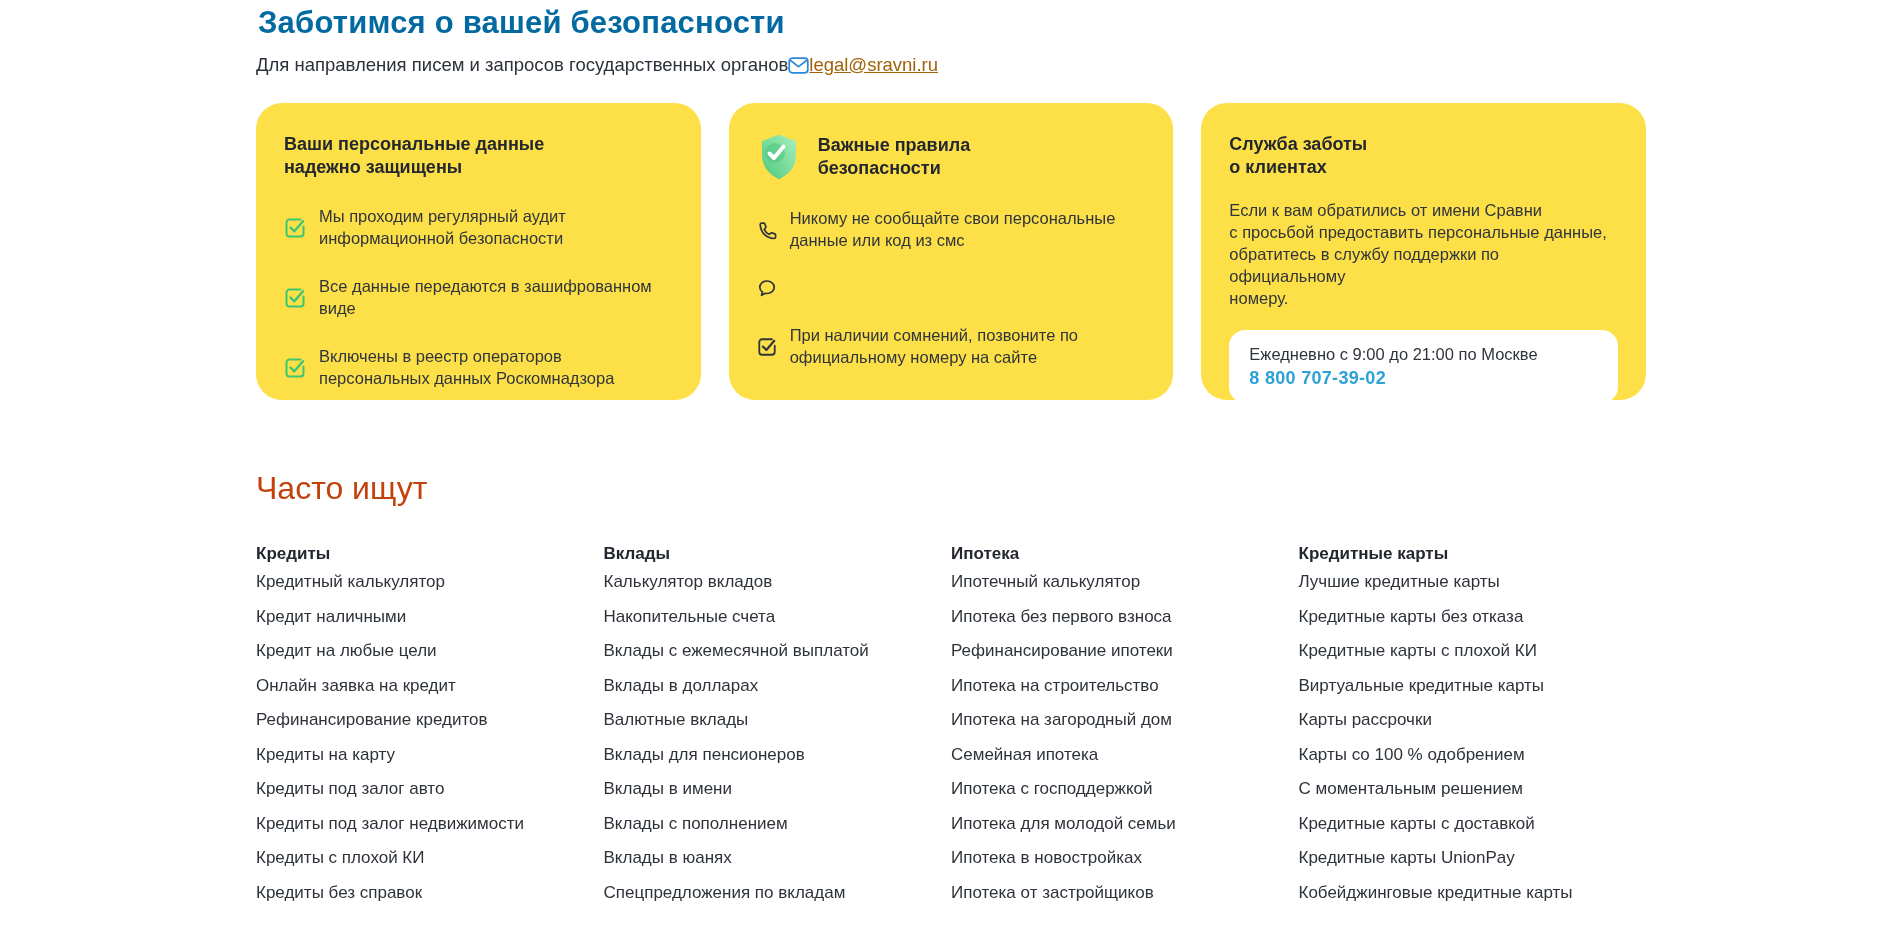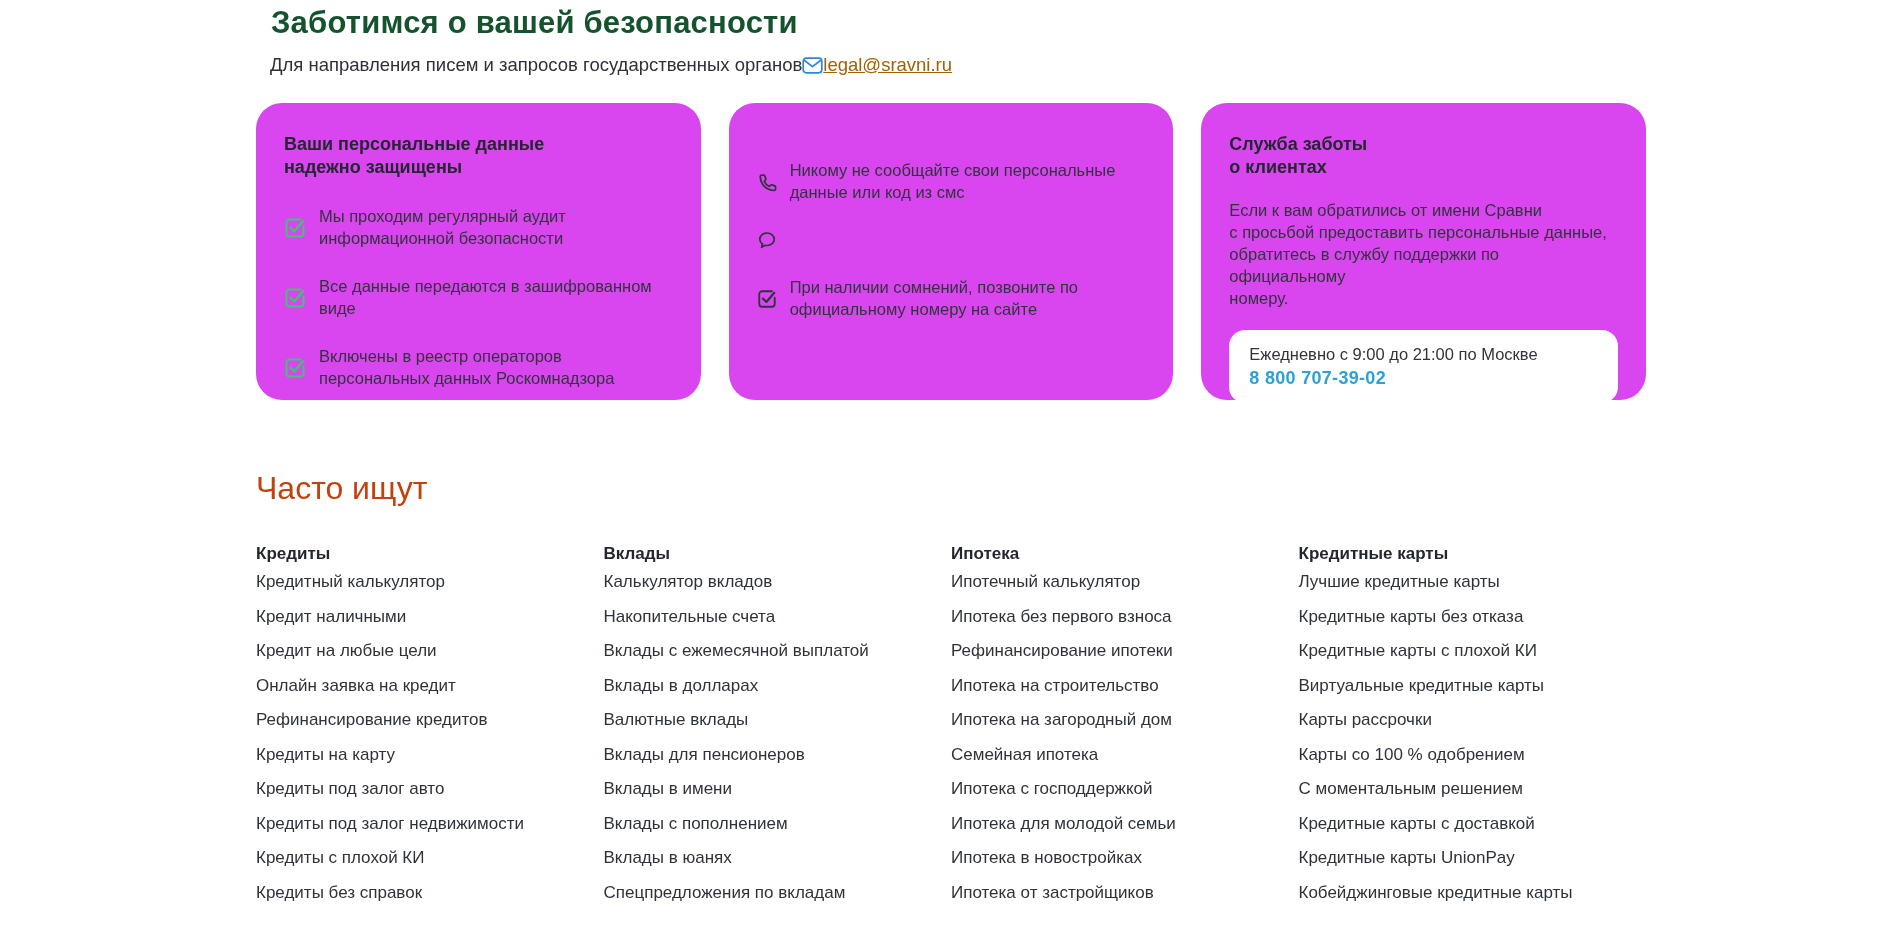--- a/index.html
+++ b/index.html
@@ -7,36 +7,36 @@
   body {
     width: 1902px; height: 927px; overflow: hidden;
     background: #ffffff;
     font-family: "Liberation Sans", sans-serif;
     color: #2f343c;
   }
   .container { width: 1390px; margin: 0 auto; padding-top: 2px; }
 
   
   .page-title {
-    margin: 3px 15px 0;
+    margin: 3px 2px 0;
     font-size: 31px; font-weight: 800; letter-spacing: .2px;
-    color: #14532d;
+    color: #0369a1;
   }
   .subtitle-row {
     margin-top: 13px;
     display: flex; align-items: center; gap: 0;
-    font-size: 18.5px; color: #2c313a; margin-left: 14px;
+    font-size: 18.5px; color: #2c313a;
   }
   .email-link { color: #a16207; text-decoration: underline; }
   .icn { display: inline-flex; flex: 0 0 auto; }
 
   .cards { display: flex; gap: 28px; margin-top: 27px; }
   .card {
     flex: 1 1 0;
-    background: #d946ef;
+    background: #fde047;
     border-radius: 26px;
     padding: 30px 28px;
     height: 297px;
   }
   .card-title {
     font-size: 18px; font-weight: 700; line-height: 23px;
     color: #23272f; white-space: pre-line;
   }
   .card-head { display: flex; align-items: center; gap: 17px; }
   .sec-item {
@@ -129,20 +129,37 @@
               <path d="M16.5 2.5 H5.5 A3 3 0 0 0 2.5 5.5 V16.5 A3 3 0 0 0 5.5 19.5 H16.5 A3 3 0 0 0 19.5 16.5 V9.5" fill="none" stroke="#3cc573" stroke-width="2" stroke-linecap="round"></path>
               <path d="M6.5 10.5 L10.3 14.3 L19 4.2" fill="none" stroke="#3cc573" stroke-width="2.4" stroke-linecap="round" stroke-linejoin="round"></path>
             </svg>
           </span>
           <span class="sec-item-text">Включены в реестр операторов
 персональных данных Роскомнадзора</span>
         </div>
       </div>
 
       <div class="card">
+        <div class="card-head">
+          <span class="icn">
+            <svg width="44" height="48" viewBox="0 0 44 48">
+              <defs>
+                <linearGradient id="shgrad" x1="1" y1="0" x2="0" y2="1">
+                  <stop offset="0" stop-color="#a8f0bf"></stop>
+                  <stop offset="1" stop-color="#4cc87b"></stop>
+                </linearGradient>
+              </defs>
+              <path d="M22 1.5 L39 8.3 V22 C39 33.6 32 41.6 22 46.2 C12 41.6 5 33.6 5 22 V8.3 Z" fill="url(#shgrad)"></path>
+              <circle cx="18" cy="20" r="10" fill="#4ec47e" opacity="0.55"></circle>
+              <path d="M12.5 20.5 L17 25 L26.5 13.5" stroke="#ffffff" stroke-width="4" fill="none" stroke-linecap="round" stroke-linejoin="round"></path>
+            </svg>
+          </span>
+          <div class="card-title">Важные правила
+безопасности</div>
+        </div>
 
         <div class="sec-item">
           <span class="icn">
             <svg width="20" height="20" viewBox="0 0 20 20">
               <path d="M6.6 3.1 C7.1 3.1 7.6 3.4 7.8 3.9 L8.8 6.6 C9 7.1 8.9 7.6 8.5 8 L7.2 9.3 C8.2 11.6 10.1 13.5 12.4 14.5 L13.7 13.2 C14.1 12.8 14.6 12.7 15.1 12.9 L17.8 13.9 C18.3 14.1 18.6 14.6 18.6 15.1 V16.9 C18.6 17.8 17.9 18.5 17 18.5 C9.2 18.1 3.6 12.5 3.2 4.7 C3.2 3.8 3.9 3.1 4.8 3.1 Z" fill="none" stroke="#2f343c" stroke-width="1.7" stroke-linejoin="round"></path>
             </svg>
           </span>
           <span class="sec-item-text">Никому не сообщайте свои персональные
 данные или код из смс</span>
         </div>

